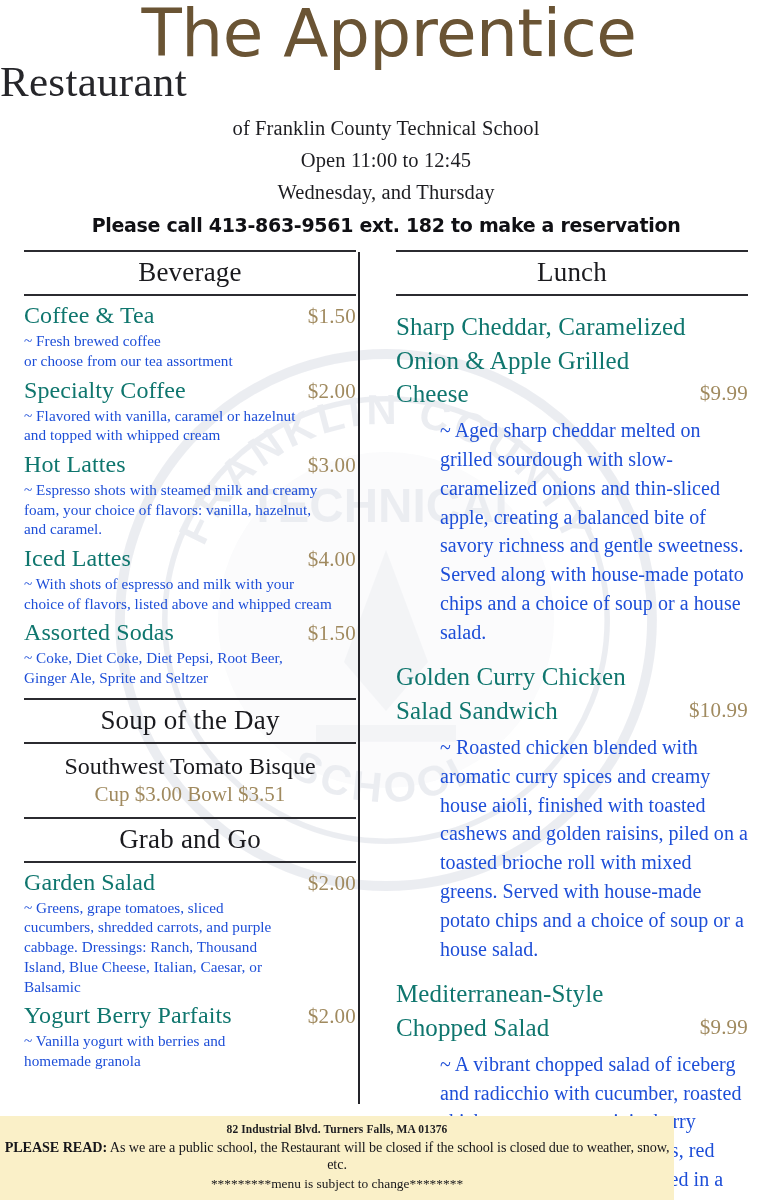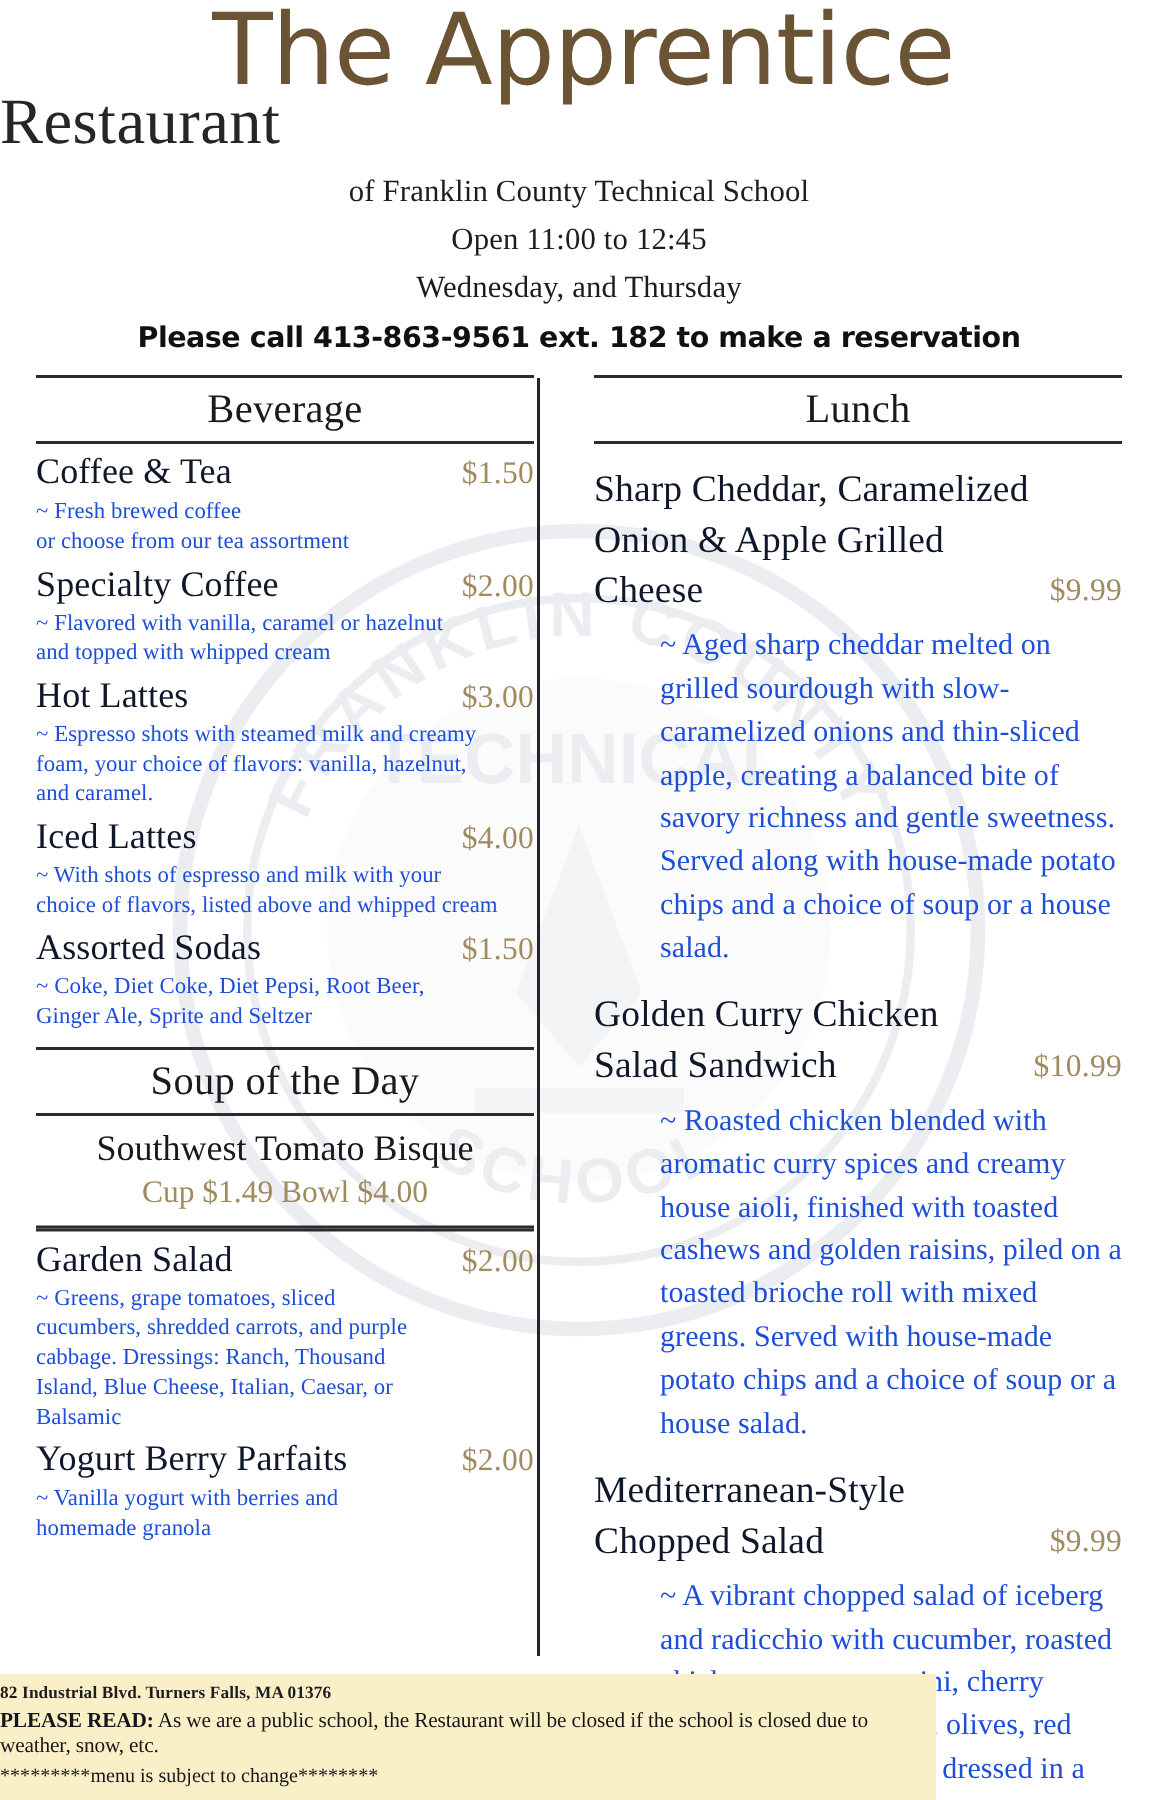--- a/index.html
+++ b/index.html
@@ -120,21 +120,21 @@
 
   
   .item { margin-top: 6px; }
   .item-row {
     display: flex;
     align-items: baseline;
     justify-content: space-between;
   }
   .item-name {
     font-size: 24px;
-    color: #0f172a;
+    color: #0f766e;
     line-height: 1.16;
     letter-spacing: 0.1px;
   }
   .price {
     font-size: 21px;
     color: #a08a5f;
     white-space: nowrap;
     padding-left: 10px;
     letter-spacing: 0.2px;
   }
@@ -172,23 +172,23 @@
   .soup-name { font-size: 24px; color: #1a1a1e; }
   .soup-price { font-size: 21px; color: #a08a5f; margin-top: 2px; }
 
   .gap-rule { margin-top: 10px; }
 
   
   .footer {
     position: absolute;
     left: 0;
     bottom: 0;
-    width: 624px;
+    width: 674px;
     background: #faf0c8;
-    text-align: left;
+    text-align: center;
     padding: 7px 0 8px;
     box-sizing: border-box;
     z-index: 4;
   }
   .footer .addr {
     font-size: 11.5px;
     font-weight: 700;
     color: #1d1d21;
     letter-spacing: 0.1px;
   }
@@ -288,24 +288,25 @@
           </div>
           <div class="desc">~ Coke, Diet Coke, Diet Pepsi, Root Beer,<br>Ginger Ale, Sprite and Seltzer</div>
         </div>
       </div>
 
       <hr class="rule gap-rule">
       <div class="section-head">Soup of the Day</div>
       <hr class="rule">
       <div class="soup-block">
         <div class="soup-name">Southwest Tomato Bisque</div>
-        <div class="soup-price">Cup $1.49 Bowl $4.00</div>
+        <div class="soup-price">Cup $3.00 Bowl $3.51</div>
       </div>
 
       <hr class="rule gap-rule">
+      <div class="section-head">Grab and Go</div>
       <hr class="rule">
 
       <div>
         <div class="item">
           <div class="item-row">
             <span class="item-name">Garden Salad</span>
             <span class="price">$2.00</span>
           </div>
           <div class="desc">~ Greens, grape tomatoes, sliced<br>cucumbers, shredded carrots, and purple<br>cabbage. Dressings: Ranch, Thousand<br>Island, Blue Cheese, Italian, Caesar, or<br>Balsamic</div>
         </div>

